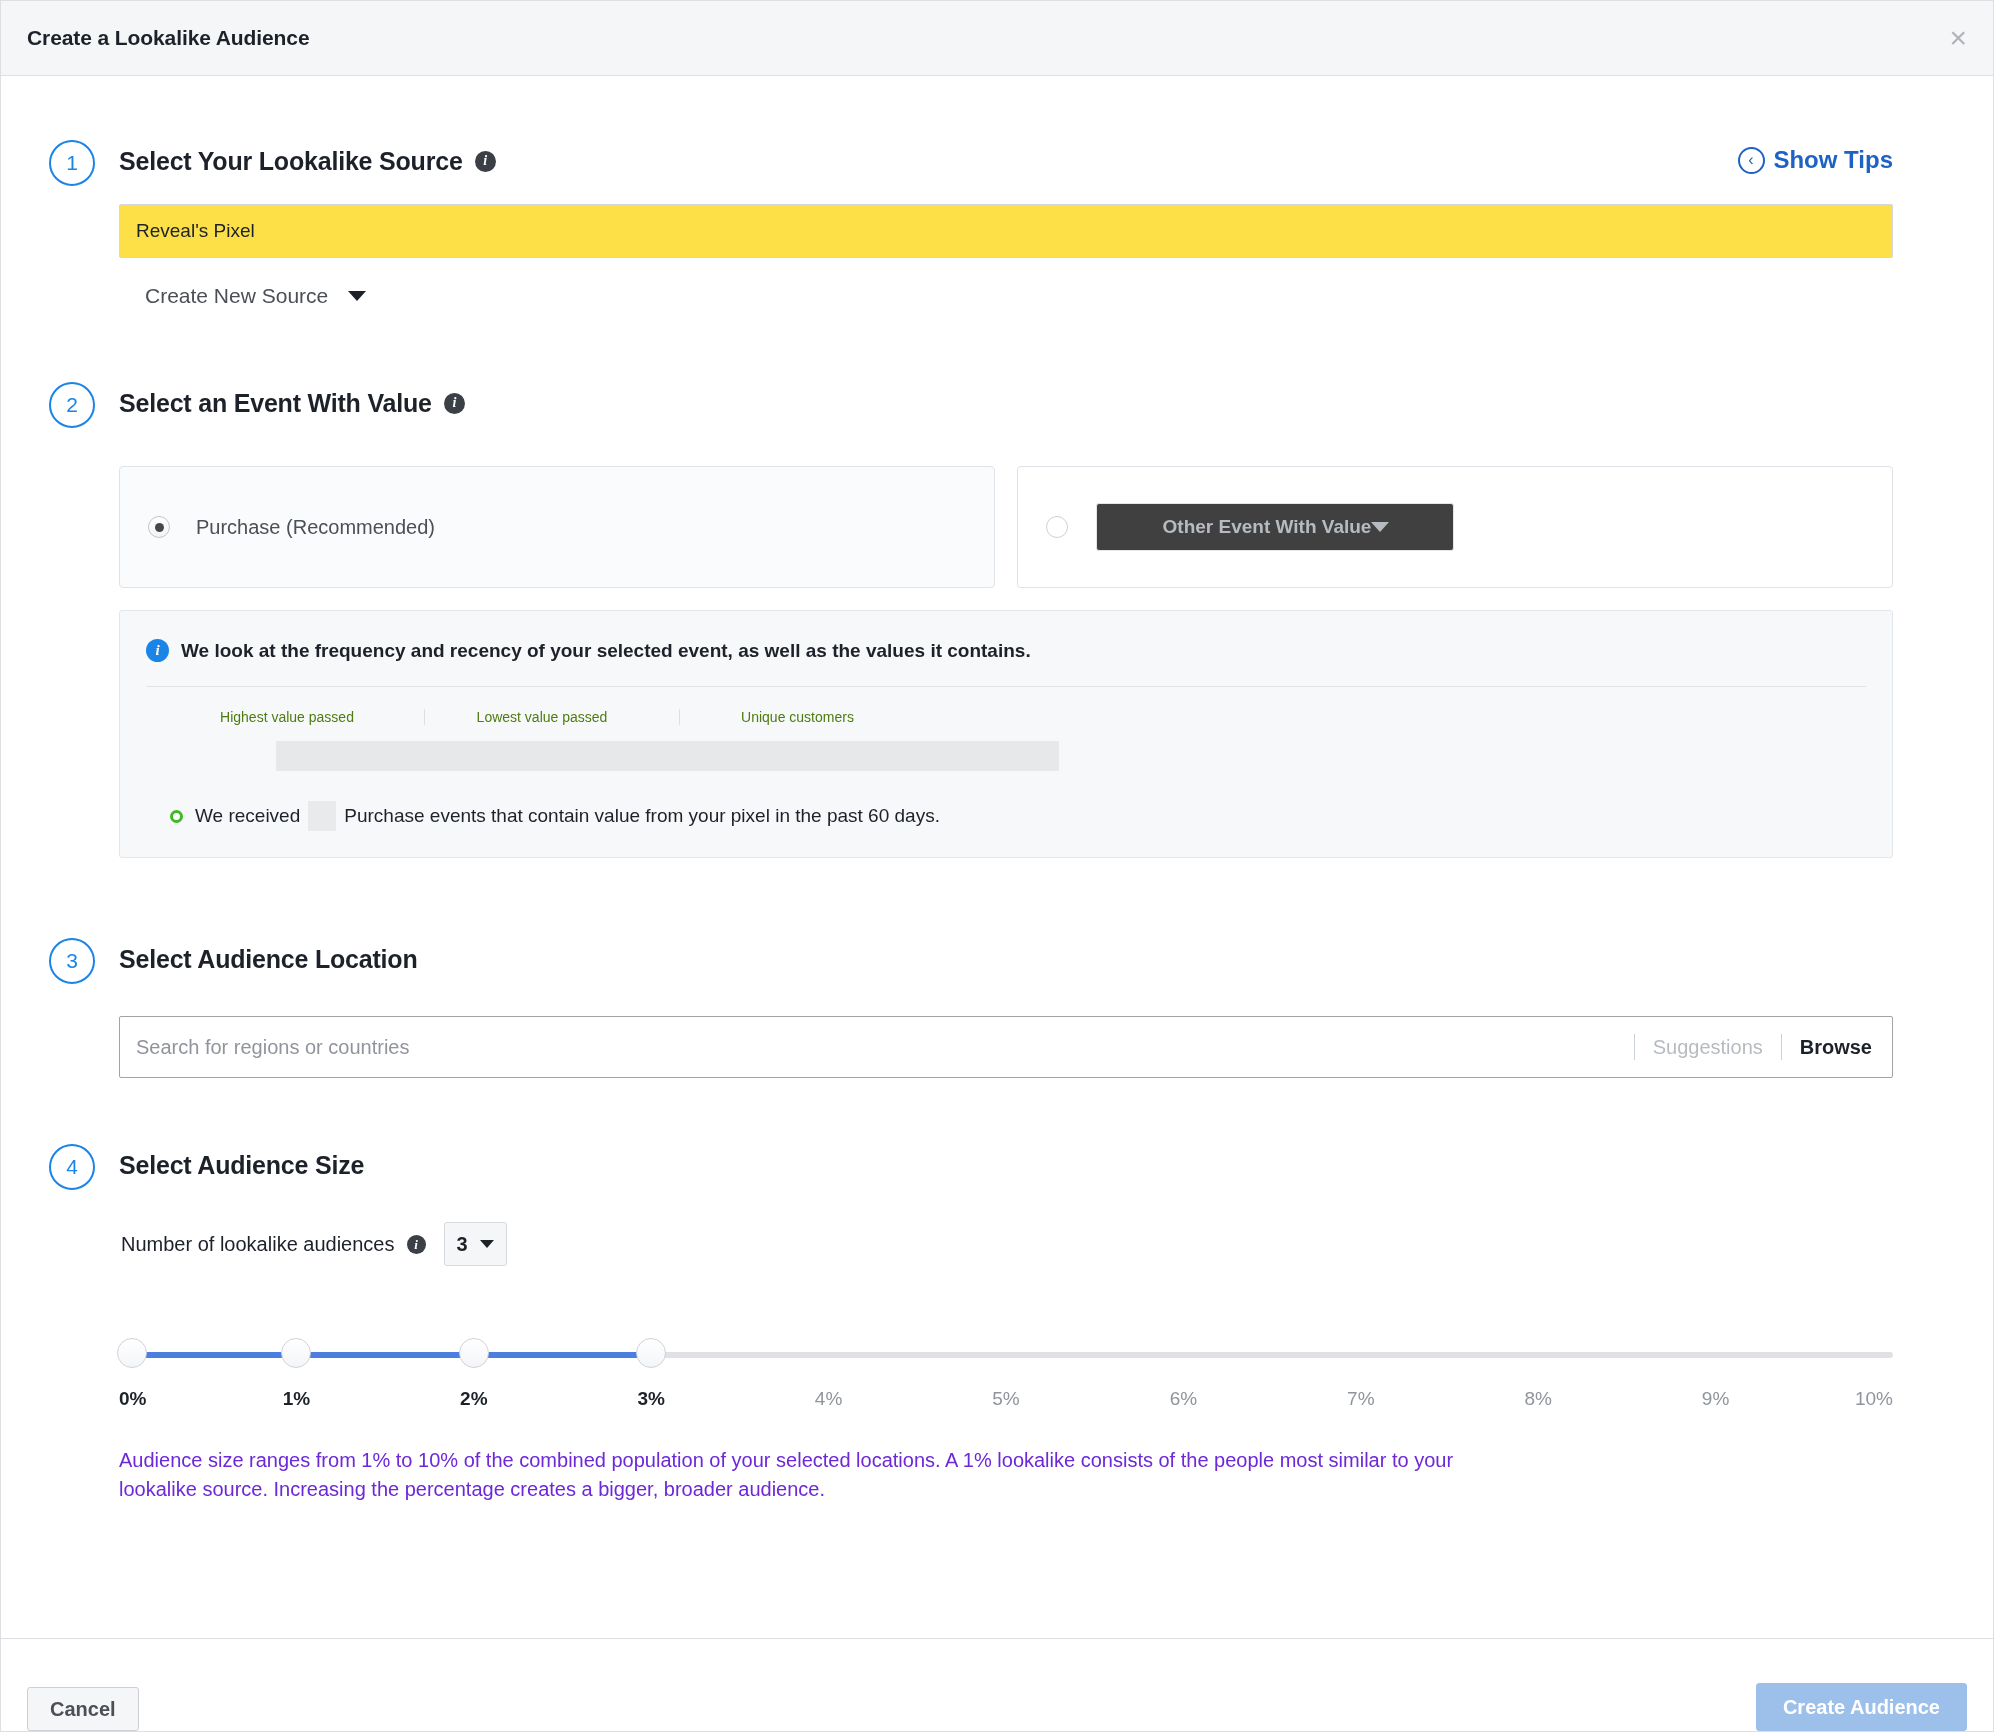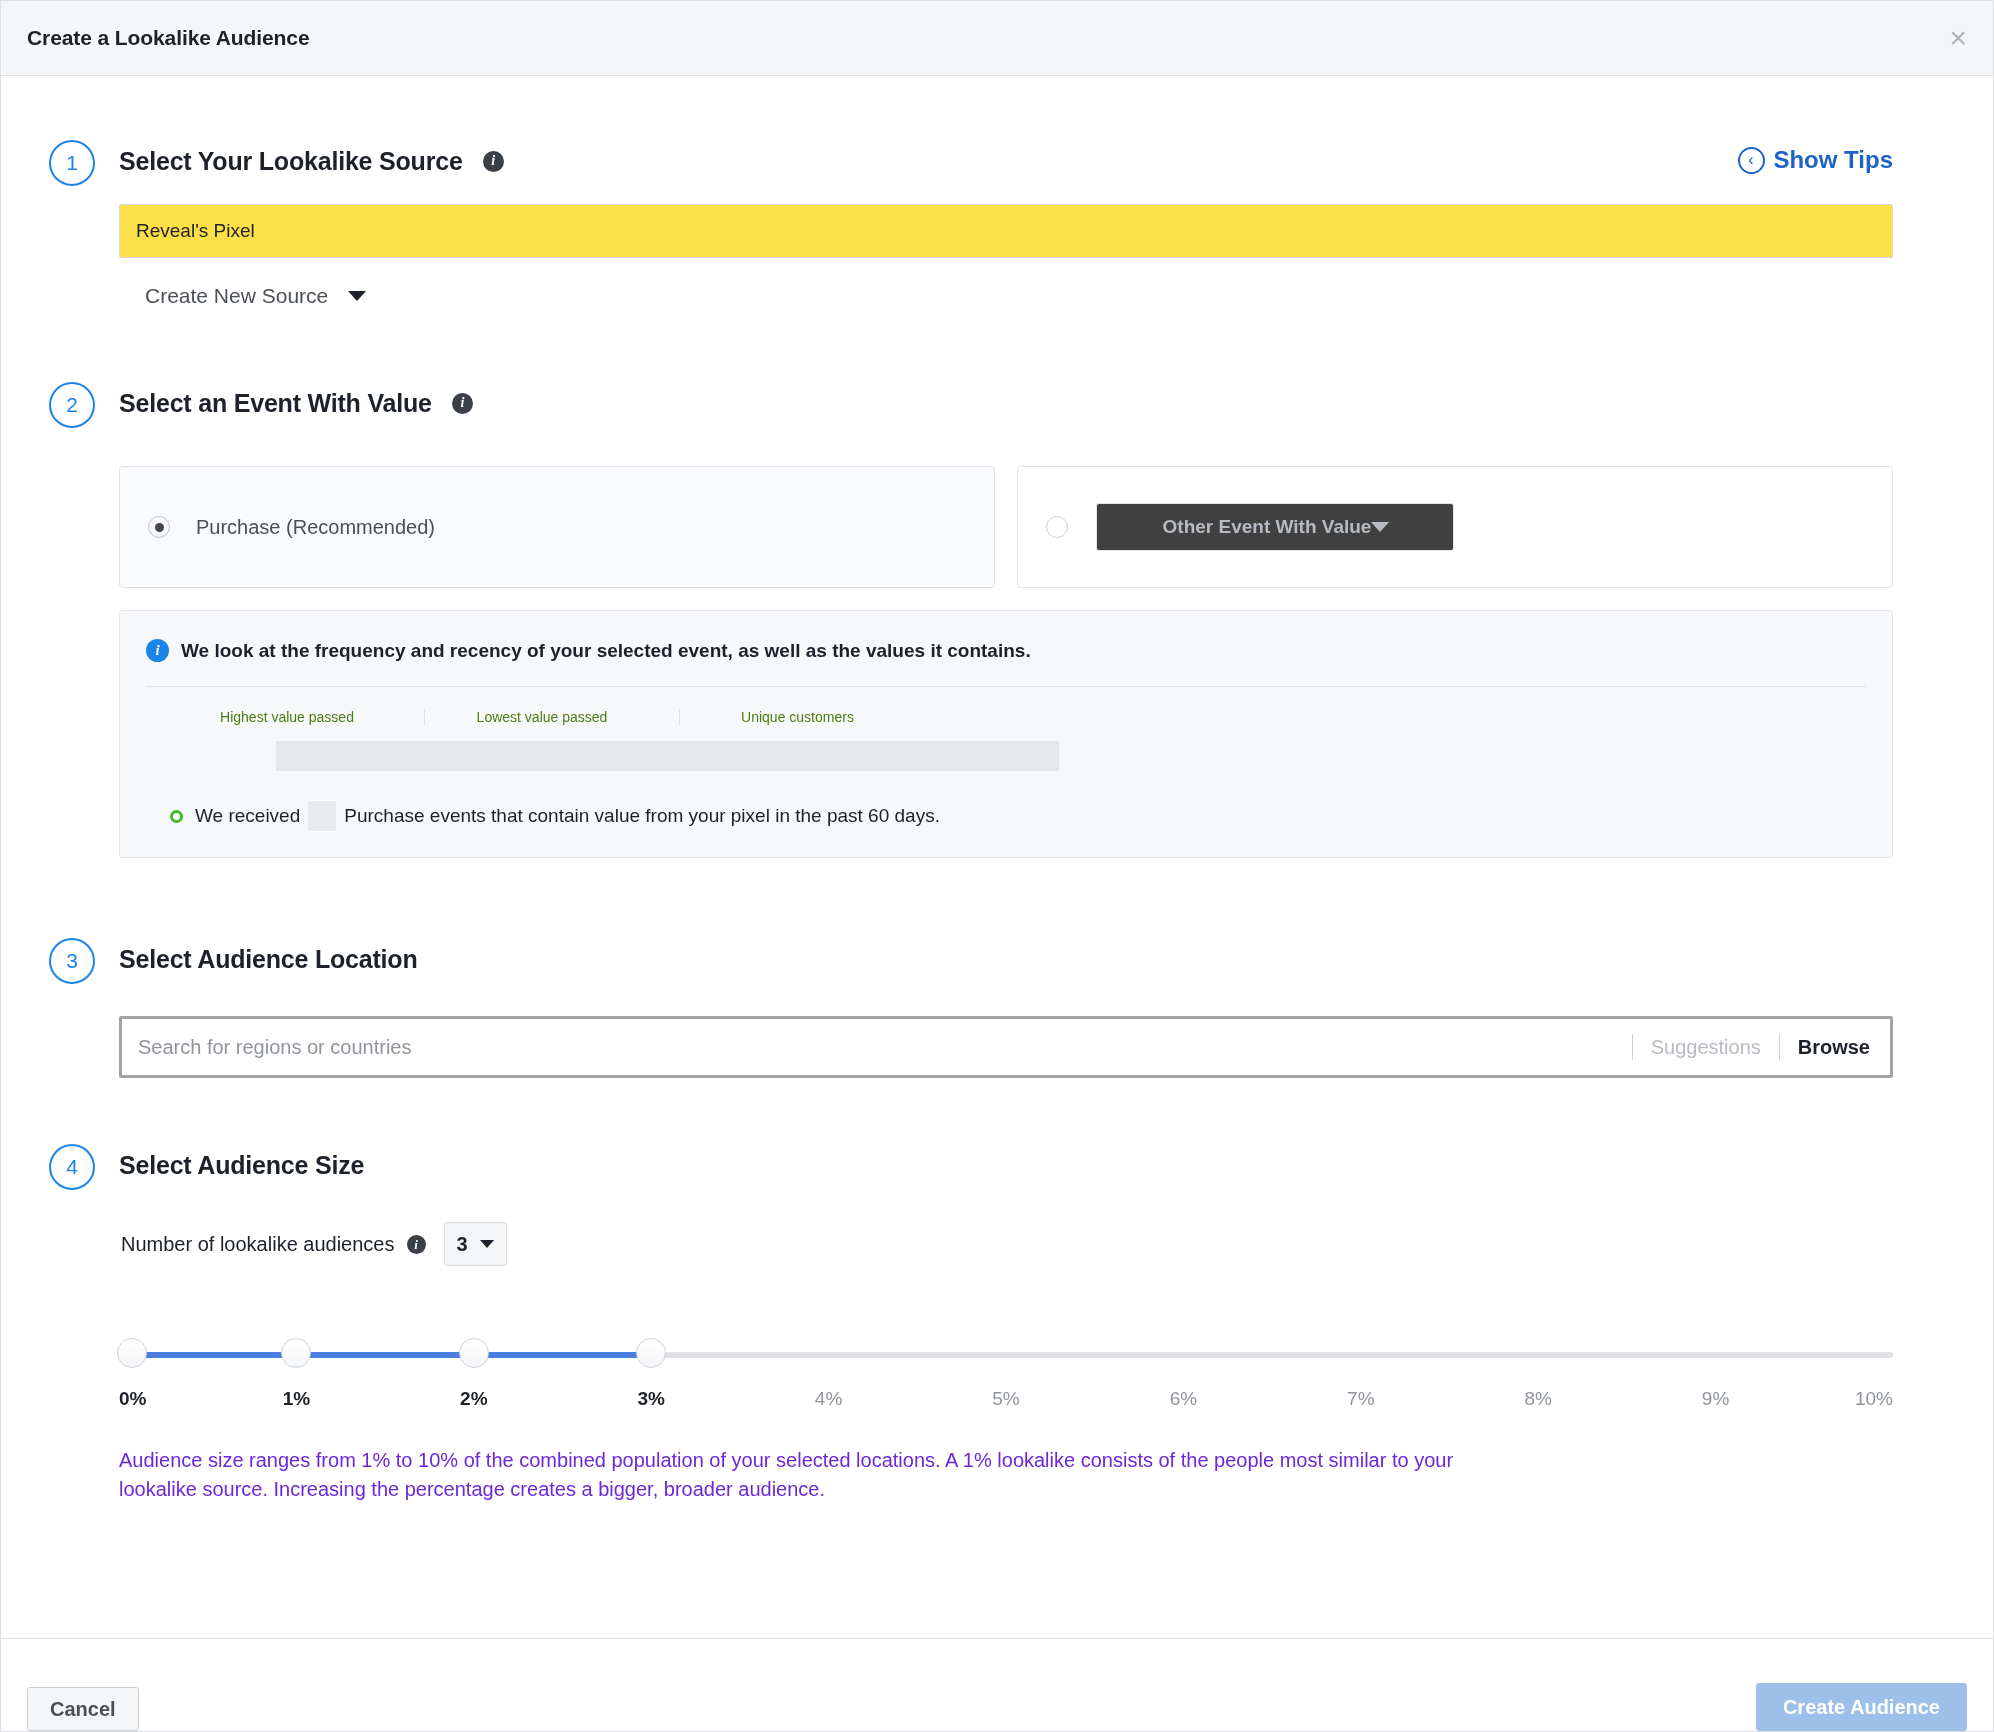--- a/index.html
+++ b/index.html
@@ -84,21 +84,21 @@
     justify-content: center;
     font-family: "Liberation Sans", sans-serif;
   }
 
   .section-title {
     font-size: 25px;
     font-weight: bold;
     color: #1d2129;
     display: flex;
     align-items: center;
-    gap: 20px;
+    gap: 12px;
     height: 42px;
     letter-spacing: -0.2px;
   }
 
   .info-dot {
     display: inline-flex;
     align-items: center;
     justify-content: center;
     width: 21px;
     height: 21px;
@@ -335,21 +335,21 @@
     background: #e9eaec;
     margin: 0 8px;
   }
 
   
   .search-box {
     margin-top: 36px;
     box-sizing: border-box;
     width: 100%;
     height: 62px;
-    border: 3px solid #a3a3a3;
+    border: 1px solid #a3a3a3;
     border-radius: 2px;
     background: #ffffff;
     display: flex;
     align-items: center;
     padding: 0 20px 0 16px;
   }
   .search-placeholder {
     flex: 1;
     font-size: 20px;
     color: #90949c;

